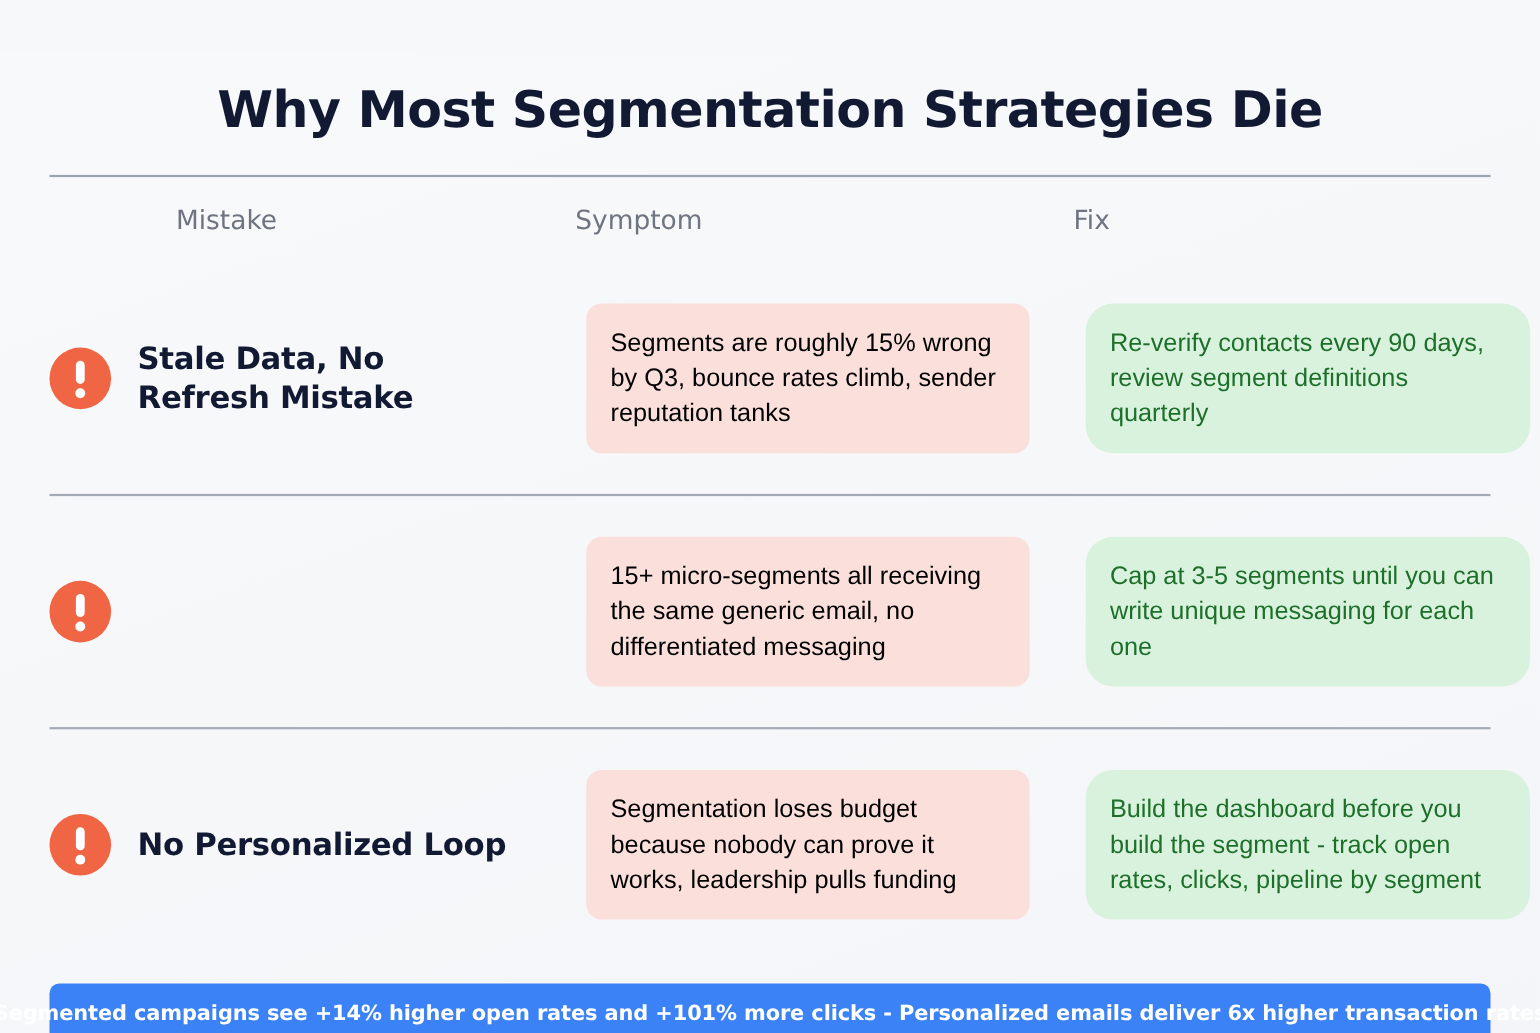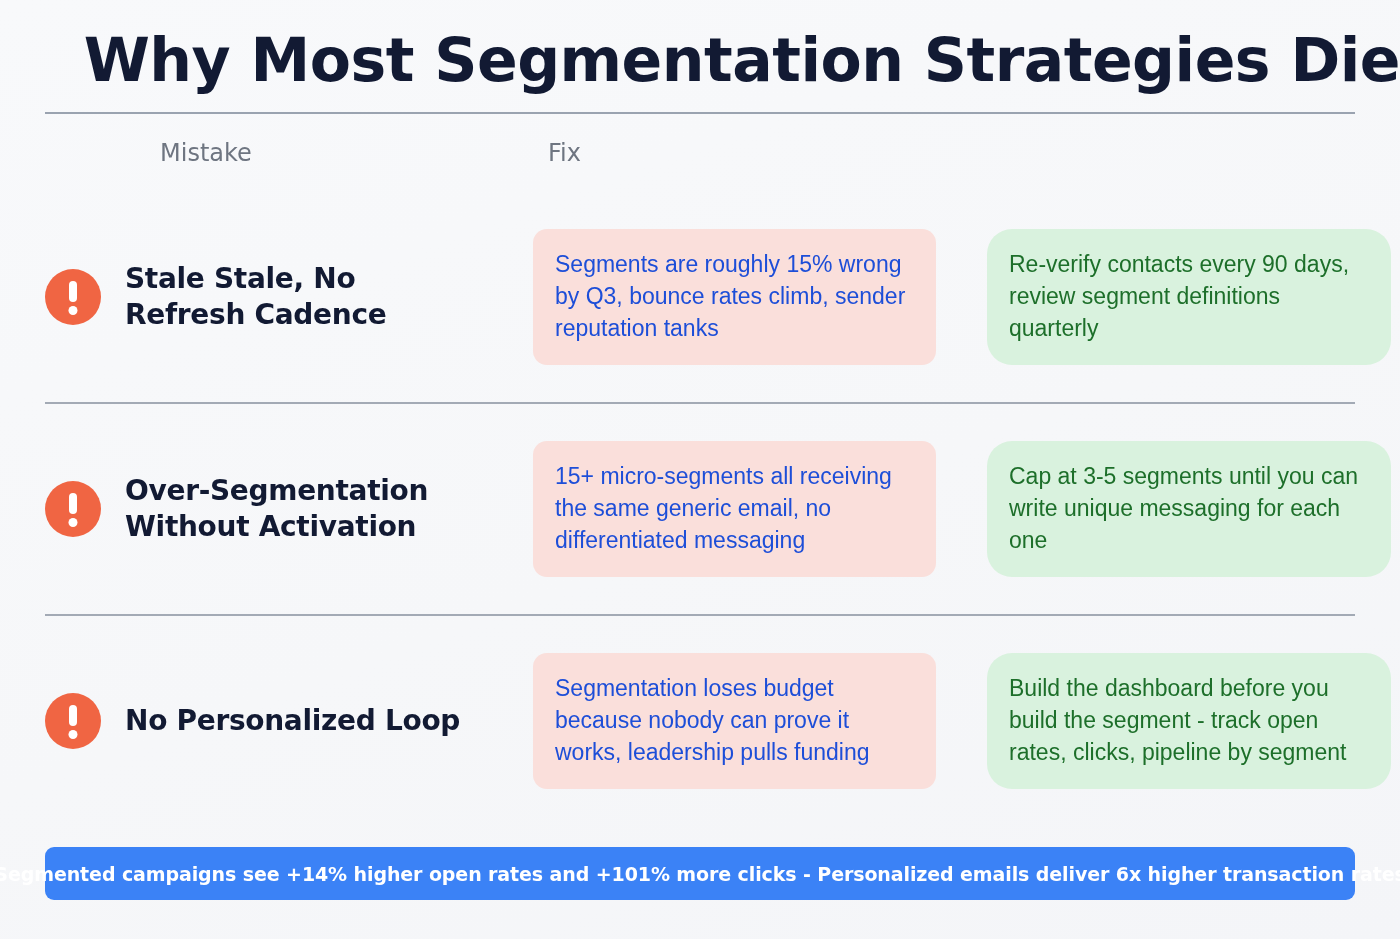--- a/index.html
+++ b/index.html
@@ -16,28 +16,29 @@
   .page {
     position: relative;
     width: 1400px;
     height: 939px;
     box-sizing: border-box;
     background: linear-gradient(160deg, #f8f9fb 0%, #f6f7f9 55%, #f4f5f8 100%);
   }
 
   
   .title {
-    text-align: right;
+    text-align: center;
     font-family: "DejaVu Sans", sans-serif;
     font-weight: bold;
-    font-size: 60px;
+    font-size: 46px;
     letter-spacing: -0.5px;
     color: #121a33;
     padding-top: 26px;
     line-height: 1.15;
+    margin-top: 47px;
   }
 
   
   .table {
     position: absolute;
     left: 45px;
     top: 112px;
     width: 1310px;
   }
   .rule {
@@ -121,21 +122,21 @@
   .pill {
     border-radius: 14px;
     padding: 20px 22px;
     font-size: 23px;
     line-height: 1.38;
     box-sizing: border-box;
   }
   .pill-symptom {
     width: 403px;
     background: #fadfdb;
-    color: #1d4ed8;
+    color: #000000;
   }
   .pill-fix {
     width: 404px;
     background: #d9f2de;
     color: #1d6f2a;
     border-radius: 25px;
   }
   .cell-symptom { display: flex; }
   .cell-fix { display: flex; padding-left: 26px; }
 
@@ -172,50 +173,52 @@
   <div class="title">Why Most Segmentation Strategies Die</div>
 
   <div class="table">
 
     <div class="rule"></div>
 
     <div class="head-row">
       <div class="col-mistake">
         <span class="head-label head-mistake">Mistake</span>
       </div>
+      <div class="col-symptom">
+        <span class="head-label head-symptom">Symptom</span>
+      </div>
       <div class="col-fix">
         <span class="head-label head-fix">Fix</span>
       </div>
     </div>
 
     <div class="body-row">
       <div class="col-mistake mistake-cell">
         <span class="alert-icon">
           <span class="bang-bar"></span>
             <span class="bang-dot"></span>
         </span>
-        <span class="mistake-text">Stale Stale, No Refresh Cadence</span>
+        <span class="mistake-text">Stale Data, No Refresh Mistake</span>
       </div>
       <div class="col-symptom cell-symptom">
         <span class="pill pill-symptom">Segments are roughly 15% wrong by Q3, bounce rates climb, sender reputation tanks</span>
       </div>
       <div class="col-fix cell-fix">
         <span class="pill pill-fix">Re-verify contacts every 90 days, review segment definitions quarterly</span>
       </div>
     </div>
 
     <div class="rule thin"></div>
 
     <div class="body-row">
       <div class="col-mistake mistake-cell">
         <span class="alert-icon">
           <span class="bang-bar"></span>
             <span class="bang-dot"></span>
         </span>
-        <span class="mistake-text">Over-Segmentation Without Activation</span>
       </div>
       <div class="col-symptom cell-symptom">
         <span class="pill pill-symptom">15+ micro-segments all receiving the same generic email, no differentiated messaging</span>
       </div>
       <div class="col-fix cell-fix">
         <span class="pill pill-fix">Cap at 3-5 segments until you can write unique messaging for each one</span>
       </div>
     </div>
 
     <div class="rule thin"></div>

